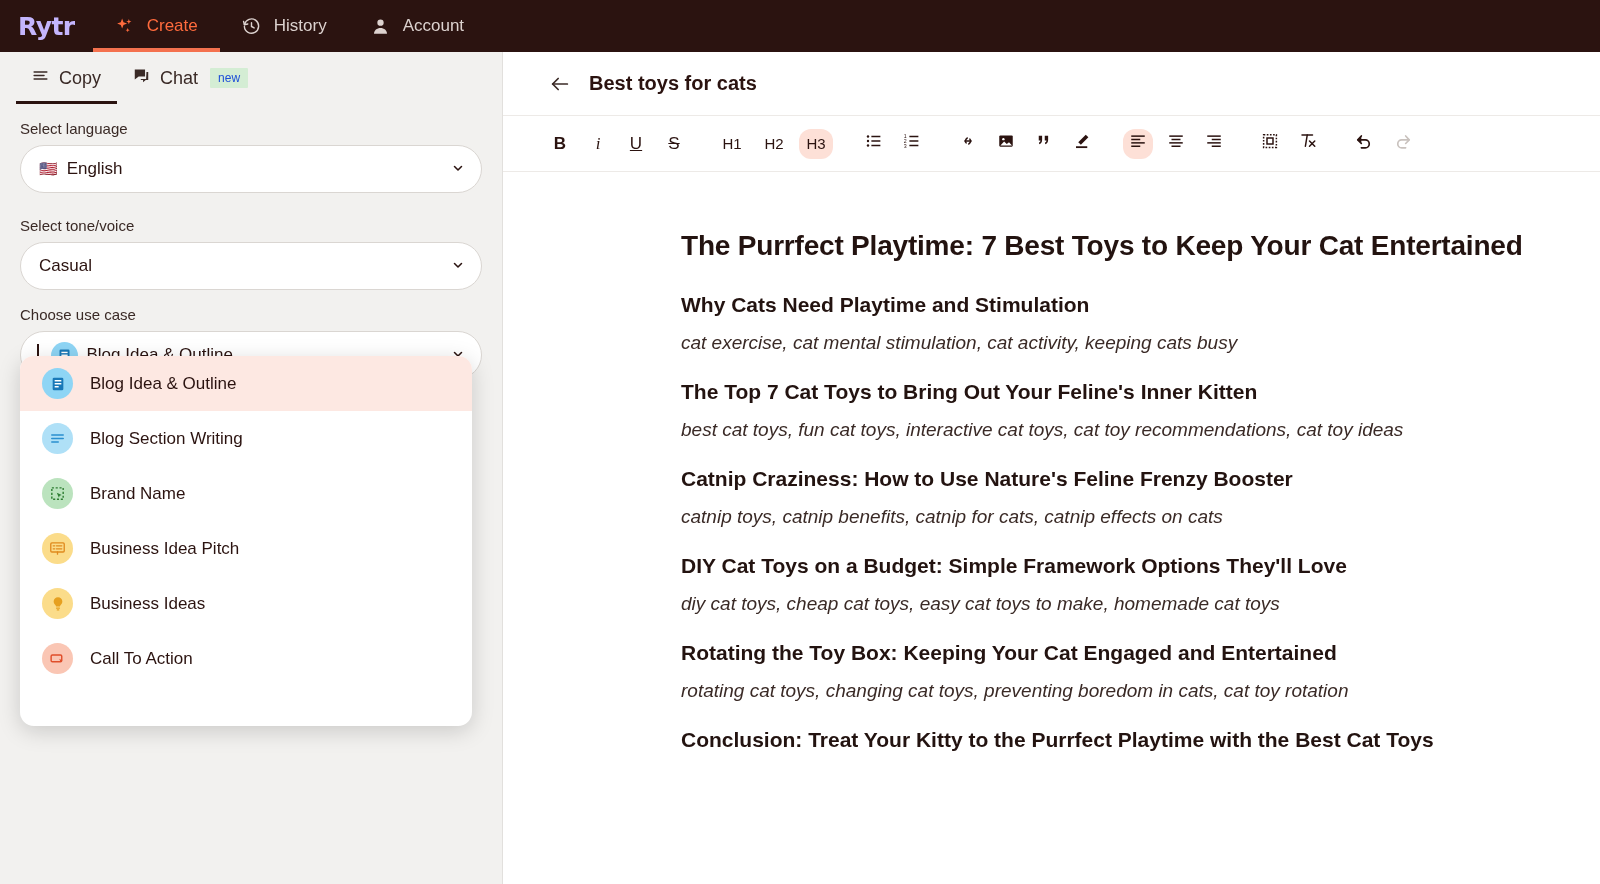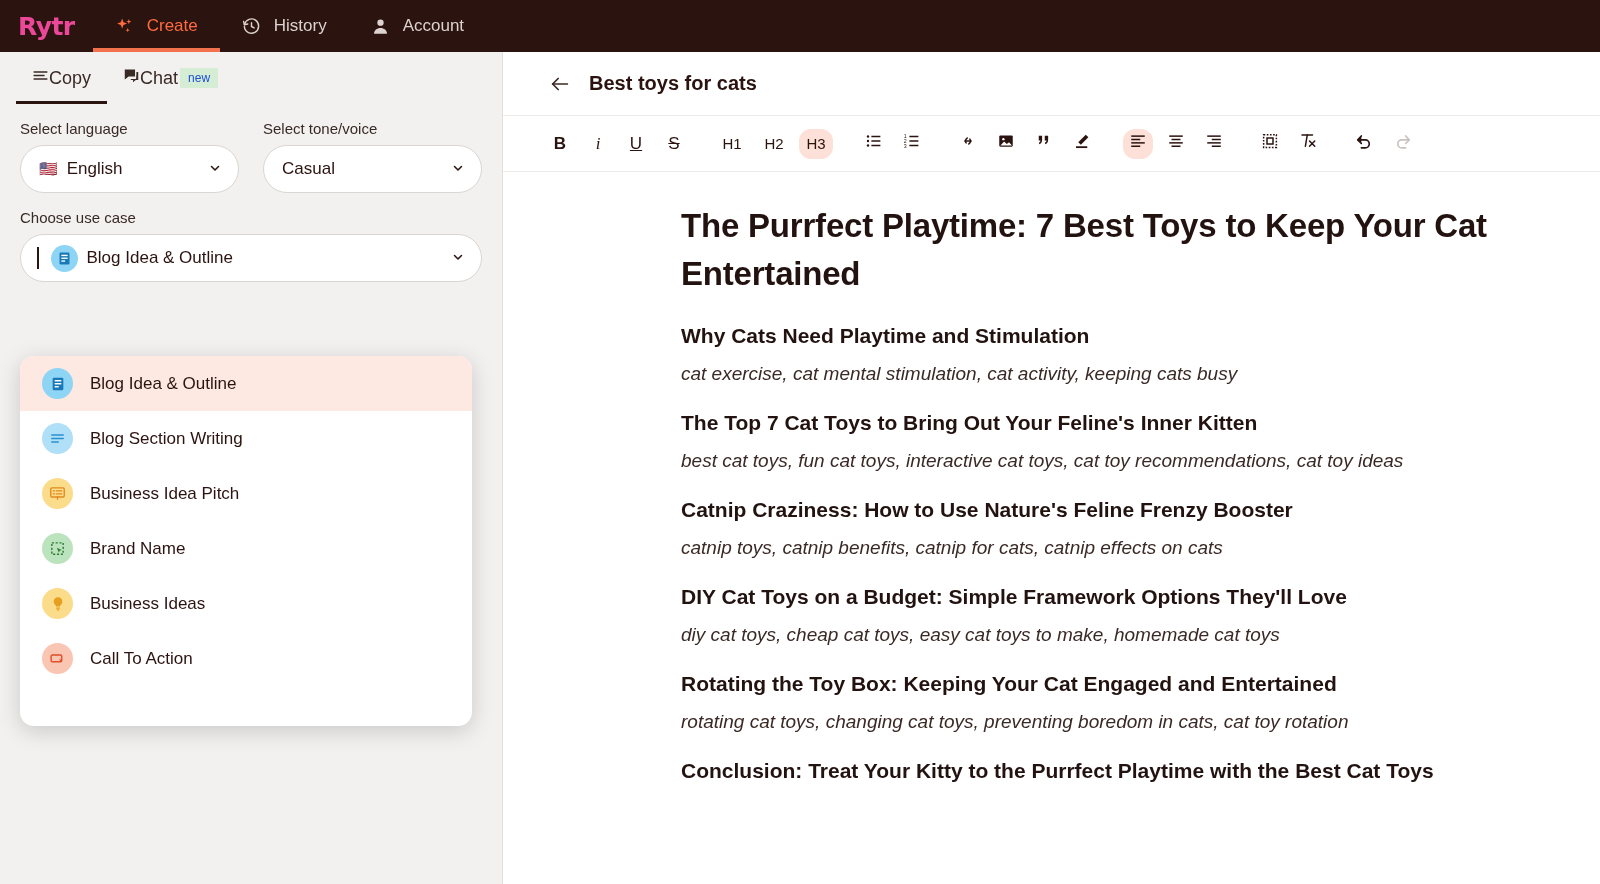--- a/index.html
+++ b/index.html
@@ -11,21 +11,21 @@
   }
 
   
   .topnav {
     height: 52px; background: #2B1310;
     display: flex; align-items: stretch;
     padding-left: 14px;
   }
   .brand {
     display: flex; align-items: center;
-    color: #ec4899; font-size: 25px; font-weight: bold;
+    color: #c4b5fd; font-size: 25px; font-weight: bold;
     letter-spacing: -0.5px; padding: 0 18px 0 4px;
     font-family: "DejaVu Sans", sans-serif;
   }
   .navitem {
     display: flex; align-items: center; gap: 13px;
     padding: 0 22px; color: #DCD2CF; font-size: 17px;
     position: relative; cursor: pointer; text-align: right;
   }
   .navitem.active { color: #FF6B3D; }
   .navitem.active::after {
@@ -41,39 +41,39 @@
   .leftpane {
     width: 503px; background: #F2F1EF;
     border-right: 1px solid #E2E0DD;
     position: relative;
   }
   .subtabs {
     height: 52px; display: flex; align-items: stretch;
     padding-left: 16px; background: #F2F1EF;
   }
   .subtab {
-    display: flex; align-items: center; 
+    display: flex; align-items: center; gap: 10px;
     padding: 0 16px; font-size: 18px; color: #3A2A26;
     position: relative; cursor: pointer;
   }
   .subtab.active::after {
     content: ""; position: absolute; left: 0; right: 0; bottom: 0;
     height: 3px; background: #2B1310;
   }
   .badge-new {
     background: #D4EDD4; color: #1d4ed8;
     font-size: 12px; padding: 3px 8px; border-radius: 1px;
     margin-left: 2px;
   }
 
   .form { padding: 16px 20px 0 20px; position: relative; }
   .field-label {
     font-size: 15px; color: #3A2A26; margin-bottom: 8px;
   }
-  .row2 { display: flex; gap: 24px; }
+  .row2 { display: flex; gap: 24px; flex-direction: column; }
   .col { flex: 1; }
   .select {
     height: 48px; background: #fff; border: 1px solid #DAD6D2;
     border-radius: 26px; display: flex; align-items: center;
     padding: 0 16px 0 18px; font-size: 17px; color: #2B1310;
     cursor: pointer; position: relative;
   }
   .select .val { flex: 1; display: flex; align-items: center; gap: 9px; }
   .chev { color: #3A2A26; font-size: 13px; }
   .flag { font-size: 15px; }
@@ -131,22 +131,22 @@
     font-size: 17px; margin: 0 4px;
   }
   .tb.wide { width: 34px; font-size: 15px; }
   .tb.active { background: #FDE0D7; border-radius: 12px; }
   .tb.disabled { color: #C9C2BE; }
   .gap { width: 18px; }
 
   .doc-body { flex: 1; overflow: hidden; padding: 30px 0 0 0; }
   .doc-inner { padding: 0 30px 0 178px; }
   .d-h1 {
-    font-size: 33px; font-weight: bold; color: #231310;
-    line-height: 1.45; letter-spacing: -0.2px;
+    font-size: 28px; font-weight: bold; color: #231310;
+    line-height: 1.45; letter-spacing: -0.2px; margin-top: 24px;
   }
   .d-h3 {
     font-size: 21px; font-weight: bold; color: #231310;
     margin-top: 26px;
   }
   .d-kw {
     font-size: 19px; font-style: italic; color: #3A2A26;
     margin-top: 15px;
   }
 </style>
@@ -290,41 +290,41 @@
           <svg width="17" height="17" viewBox="0 0 24 24" stroke="#2A8FCF" stroke-width="2.3" stroke-linecap="round">
             <line x1="4" y1="7" x2="20" y2="7"></line>
             <line x1="4" y1="12" x2="20" y2="12"></line>
             <line x1="4" y1="17" x2="13" y2="17"></line>
           </svg>
         </span>
         <span>Blog Section Writing</span>
       </div>
 
       <div class="dd-item">
+        <span class="dd-icon" style="background:#BBE3BE">
+          <svg width="17" height="17" viewBox="0 0 24 24" fill="none" stroke="#2E7D32" stroke-width="2" stroke-dasharray="3 2.4">
+            <rect x="4" y="4" width="16" height="16"></rect>
+            <path d="M11 11l7 3-3 1-1 3z" fill="#2E7D32" stroke="none"></path>
+          </svg>
+        </span>
+        <span>Brand Name</span>
+      </div>
+
+      <div class="dd-item">
         <span class="dd-icon" style="background:#FBDC8A">
           <svg width="17" height="17" viewBox="0 0 24 24" fill="none" stroke="#E08A1E" stroke-width="1.9">
             <rect x="2.5" y="4" width="19" height="13" rx="1.6"></rect>
             <line x1="6" y1="8.2" x2="8" y2="8.2" stroke-linecap="round"></line>
             <line x1="10.5" y1="8.2" x2="18" y2="8.2" stroke-linecap="round"></line>
             <line x1="6" y1="12.5" x2="8" y2="12.5" stroke-linecap="round"></line>
             <line x1="10.5" y1="12.5" x2="18" y2="12.5" stroke-linecap="round"></line>
             <line x1="12" y1="17" x2="12" y2="20" stroke-linecap="round"></line>
           </svg>
         </span>
         <span>Business Idea Pitch</span>
-      </div>
-
-      <div class="dd-item">
-        <span class="dd-icon" style="background:#BBE3BE">
-          <svg width="17" height="17" viewBox="0 0 24 24" fill="none" stroke="#2E7D32" stroke-width="2" stroke-dasharray="3 2.4">
-            <rect x="4" y="4" width="16" height="16"></rect>
-            <path d="M11 11l7 3-3 1-1 3z" fill="#2E7D32" stroke="none"></path>
-          </svg>
-        </span>
-        <span>Brand Name</span>
       </div>
 
       <div class="dd-item">
         <span class="dd-icon" style="background:#FBDC8A">
           <svg width="16" height="16" viewBox="0 0 24 24" fill="#E6A020">
             <path d="M12 2C8.3 2 5.5 4.8 5.5 8.4c0 2.4 1.2 4 2.5 5.2.7.7 1 1.3 1 2.1h6c0-.8.3-1.4 1-2.1 1.3-1.2 2.5-2.8 2.5-5.2C18.5 4.8 15.7 2 12 2z"></path>
             <rect x="9" y="17.2" width="6" height="1.9" rx="0.9"></rect>
             <rect x="10" y="20" width="4" height="1.8" rx="0.9"></rect>
           </svg>
         </span>

